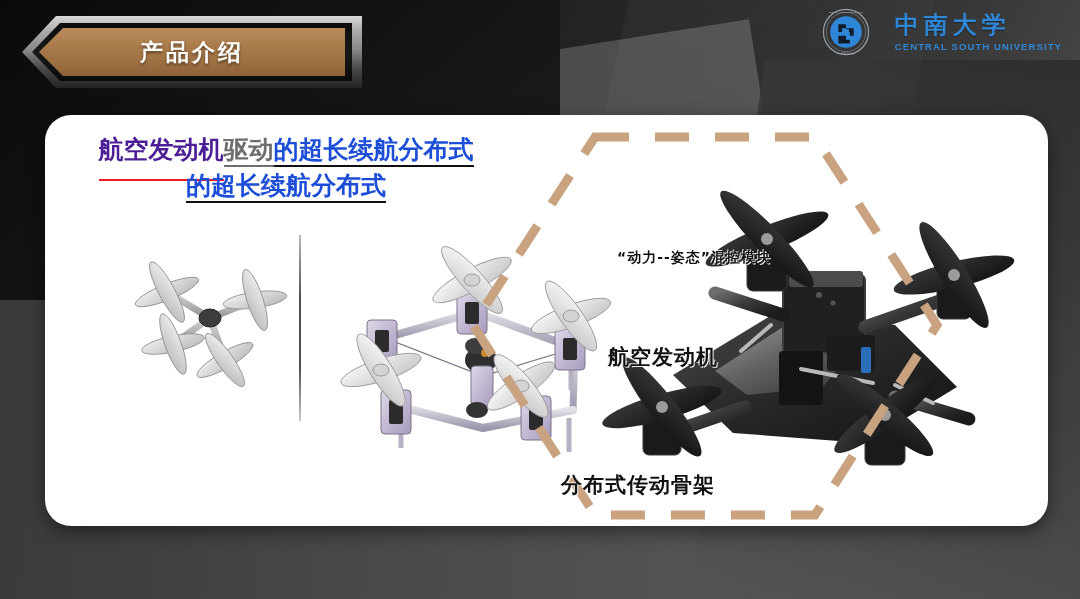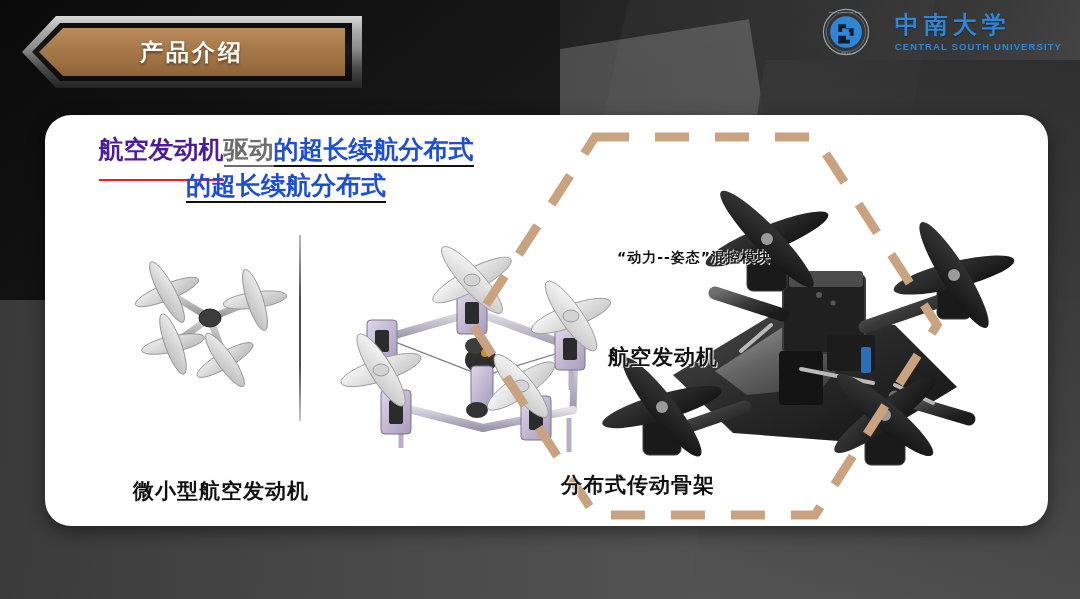--- a/index.html
+++ b/index.html
@@ -366,18 +366,17 @@
         </g>
       </svg>
 
       <svg class="hex-dash" viewBox="0 0 520 411">
         <polygon points="150,22 370,22 492,210 370,400 150,400 28,210" fill="none" stroke="#c9a380" stroke-width="9" stroke-dasharray="34 26" stroke-linecap="butt"></polygon>
       </svg>
 
       <div class="lbl lbl-power">“动力--姿态”混控模块</div>
       <div class="lbl lbl-brake">航空发动机</div>
       <div class="lbl lbl-frame">分布式传动骨架</div>
-      <div class="lbl lbl-engine">微小型航空发动机</div>
 
     </div>
   </div>
 
 </div>
 
 </body></html>

